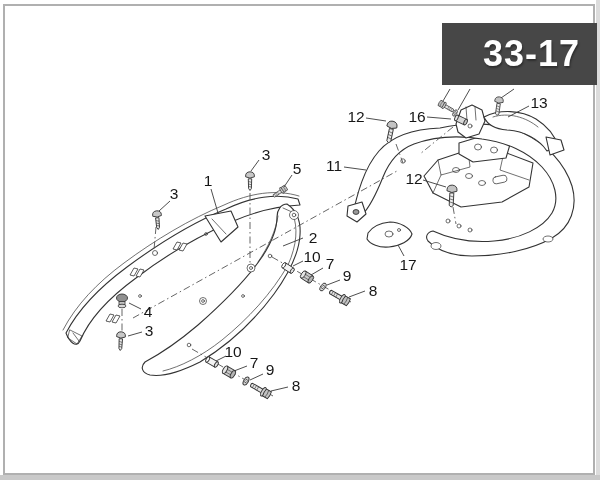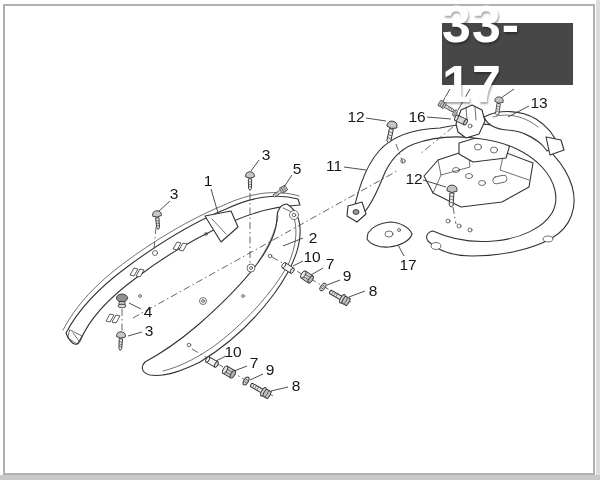--- a/index.html
+++ b/index.html
@@ -4,22 +4,22 @@
 <style>
   html,body{margin:0;padding:0;background:#ffffff;}
   .page{position:relative;width:600px;height:480px;background:#ffffff;overflow:hidden;
         font-family:"Liberation Sans",sans-serif;}
   .page-border{position:absolute;left:3px;top:4px;width:588px;height:467px;
         border:2px solid #b0b0b0;pointer-events:none;}
   .edge-right{position:absolute;right:0;top:0;width:4px;height:480px;background:#dcdcdc;}
   .edge-bottom{position:absolute;left:0;bottom:0;width:600px;height:5px;background:#c9c9c9;}
   .code-badge{position:absolute;left:442px;top:23px;width:131px;height:62px;
         background:#474747;color:#ffffff;display:flex;align-items:center;justify-content:center;
-        font-size:52px;font-weight:700;letter-spacing:1px;
-        text-shadow:1px 2px 2px rgba(0,0,0,0.35);}
+        font-size:36px;font-weight:700;letter-spacing:1px;
+        text-shadow:1px 2px 2px rgba(0,0,0,0.35);padding-left:24px;}
   svg{position:absolute;left:0;top:0;}
   .pt{fill:#ffffff;stroke:#333333;stroke-width:1.1;stroke-linejoin:round;}
   .ln{fill:none;stroke:#333333;stroke-width:1.1;stroke-linecap:round;stroke-linejoin:round;}
   .thin{stroke-width:0.7;}
   .axis{fill:none;stroke:#4a4a4a;stroke-width:0.85;stroke-dasharray:7 3 1.5 3;}
   .callout-line{stroke:#3a3a3a;stroke-width:0.9;}
   .part-label{font-family:"Liberation Sans",sans-serif;font-size:15.5px;fill:#161616;}
 </style>
 </head>
 <body>

